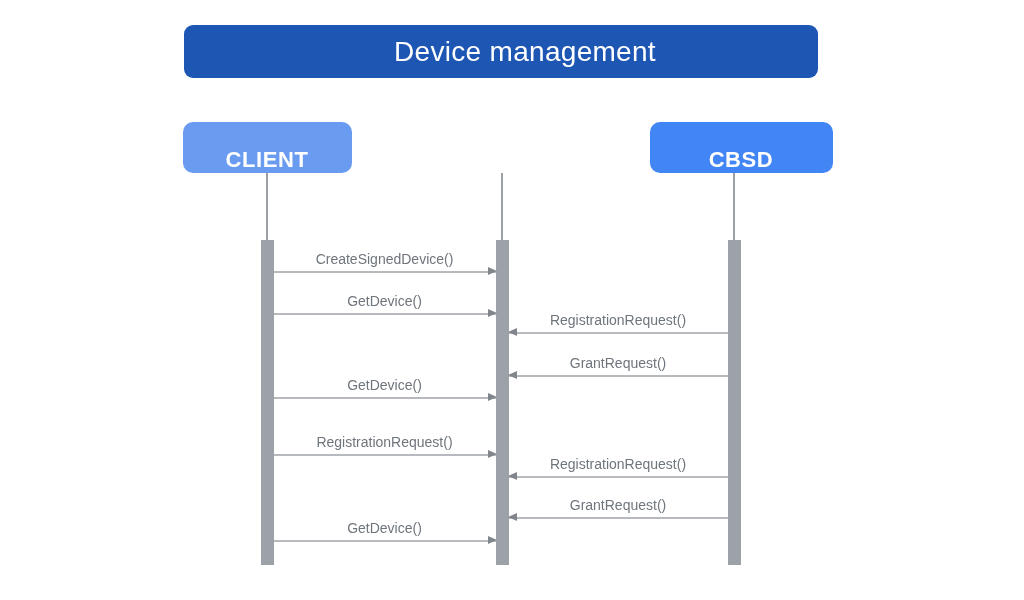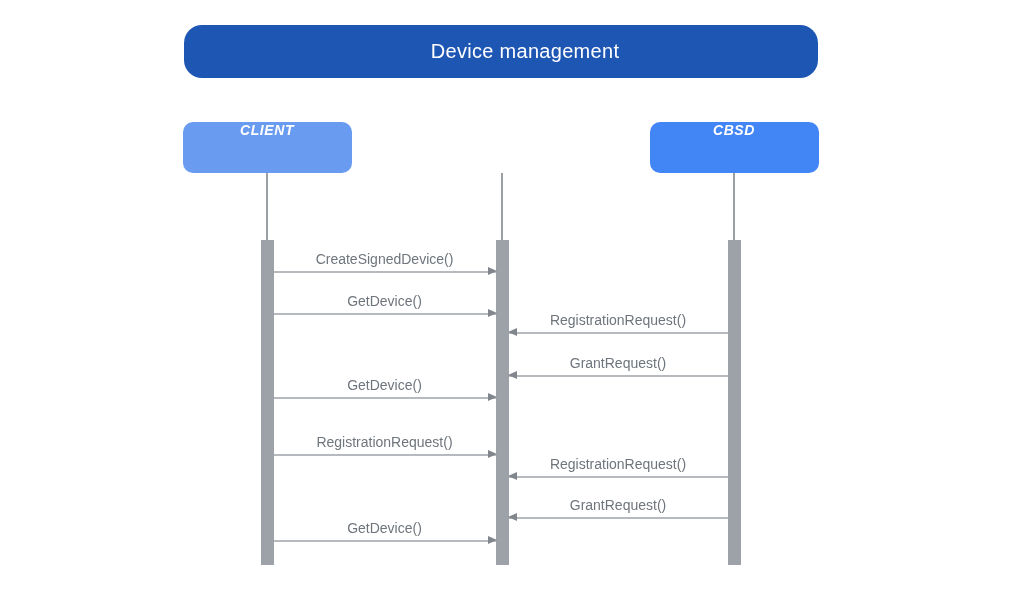--- a/index.html
+++ b/index.html
@@ -20,35 +20,35 @@
     position:relative;
   }
   #stage{
     position:absolute;
     left:0;top:0;width:1024px;height:600px;
   }
   .diagram-title{
     position:absolute;
     left:184px;top:25px;width:634px;height:53px;
     background:var(--title-bg);
-    border-radius:18px;
+    border-radius:9px;
     color:var(--text-on-blue);
-    font-size:20px;
+    font-size:28px;
     display:flex;align-items:center;justify-content:center;
     letter-spacing:0.3px;
     padding-left:48px;
   }
   .actor-box{
     position:absolute;
     border-radius:10px;
     color:var(--text-on-blue);
-    font-size:14px;
+    font-size:22px;
     font-weight:bold;
     letter-spacing:0.6px;
-    display:flex;align-items:flex-start;justify-content:center;font-style:italic;
+    display:flex;align-items:flex-end;justify-content:center;
   }
   .lifeline{
     position:absolute;
     width:2px;
     background:var(--lifeline);
   }
   .activation-bar{
     position:absolute;
     background:var(--bar);
   }
@@ -90,21 +90,21 @@
 
 <div id="stage">
   <div class="diagram-title">Device management</div>
 <div class="actor-box" style="left: 182.5px; top: 122px; width: 169px; height: 51px; background: rgb(105, 155, 240);">
       <div class="">CLIENT</div>
     </div>
     <div class="lifeline" style="left: 266px; top: 173px; height: 67px;"></div>
     <div class="activation-bar" style="left: 260.5px; top: 240px; width: 13px; height: 325px;"></div>
     <div class="lifeline" style="left: 501px; top: 173px; height: 67px;"></div>
     <div class="activation-bar" style="left: 495.5px; top: 240px; width: 13px; height: 325px;"></div>
-    <div class="actor-box" style="left: 649.5px; top: 122px; width: 169px; height: 51px; background: rgb(66, 133, 244);">
+    <div class="actor-box" style="left: 649.5px; top: 122px; width: 183px; height: 51px; background: rgb(66, 133, 244);">
       <div class="">CBSD</div>
     </div>
     <div class="lifeline" style="left: 733px; top: 173px; height: 67px;"></div>
     <div class="activation-bar" style="left: 727.5px; top: 240px; width: 13px; height: 325px;"></div>
     <div class="message" style="left: 273.5px; width: 222px; top: 272px;">
       <div class="message-label">CreateSignedDevice()</div>
       <div class="message-line"></div>
       <div class="arrowhead right"></div>
     </div>
     <div class="message" style="left: 273.5px; width: 222px; top: 314px;">

